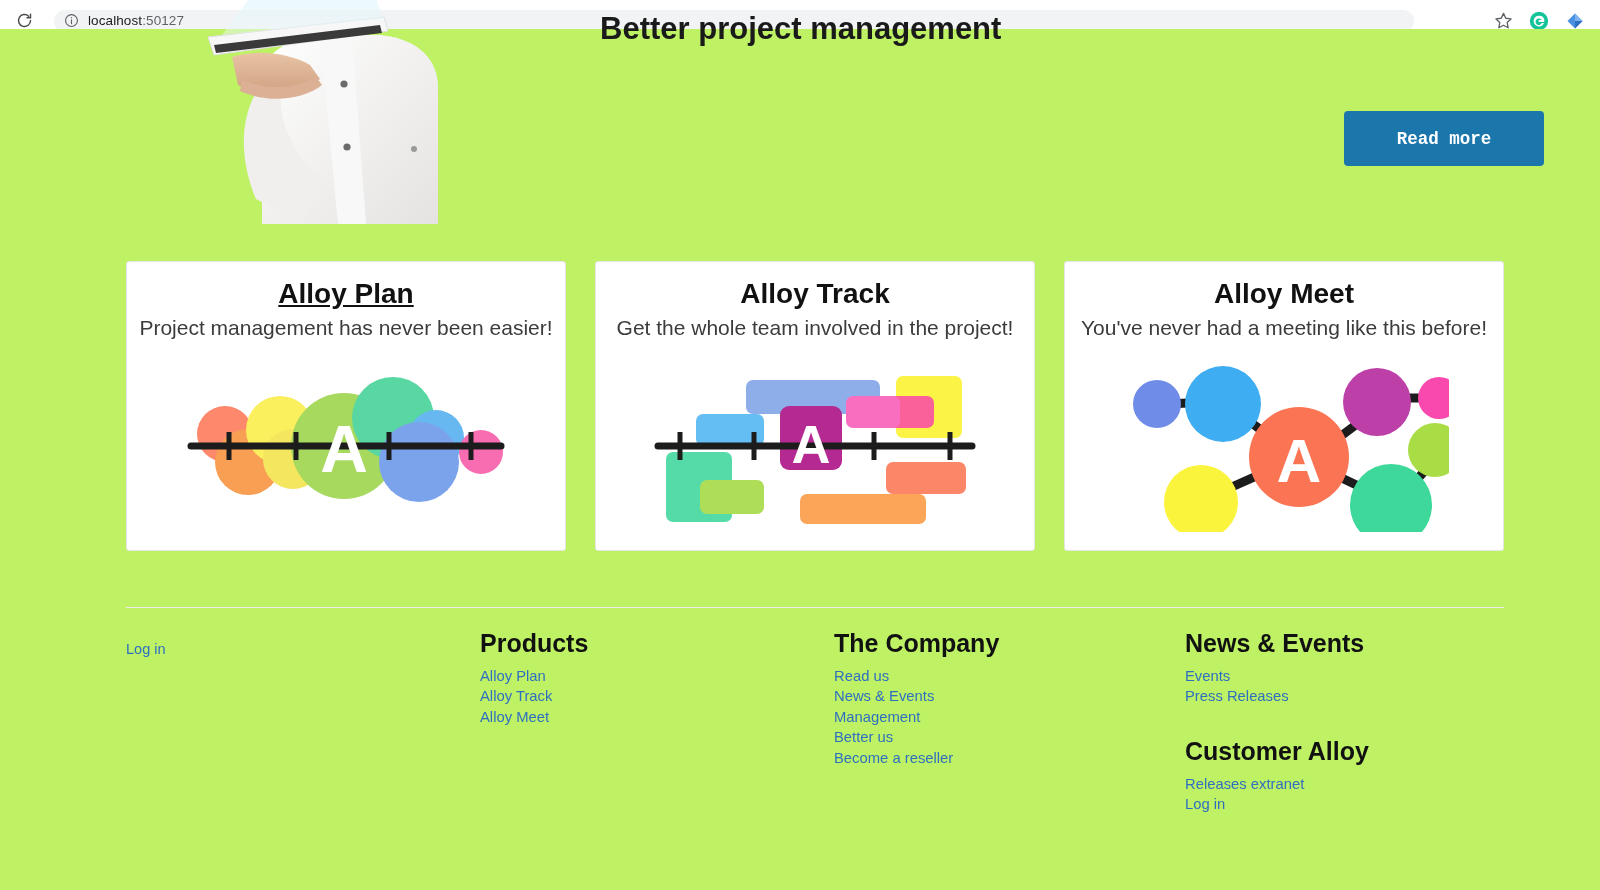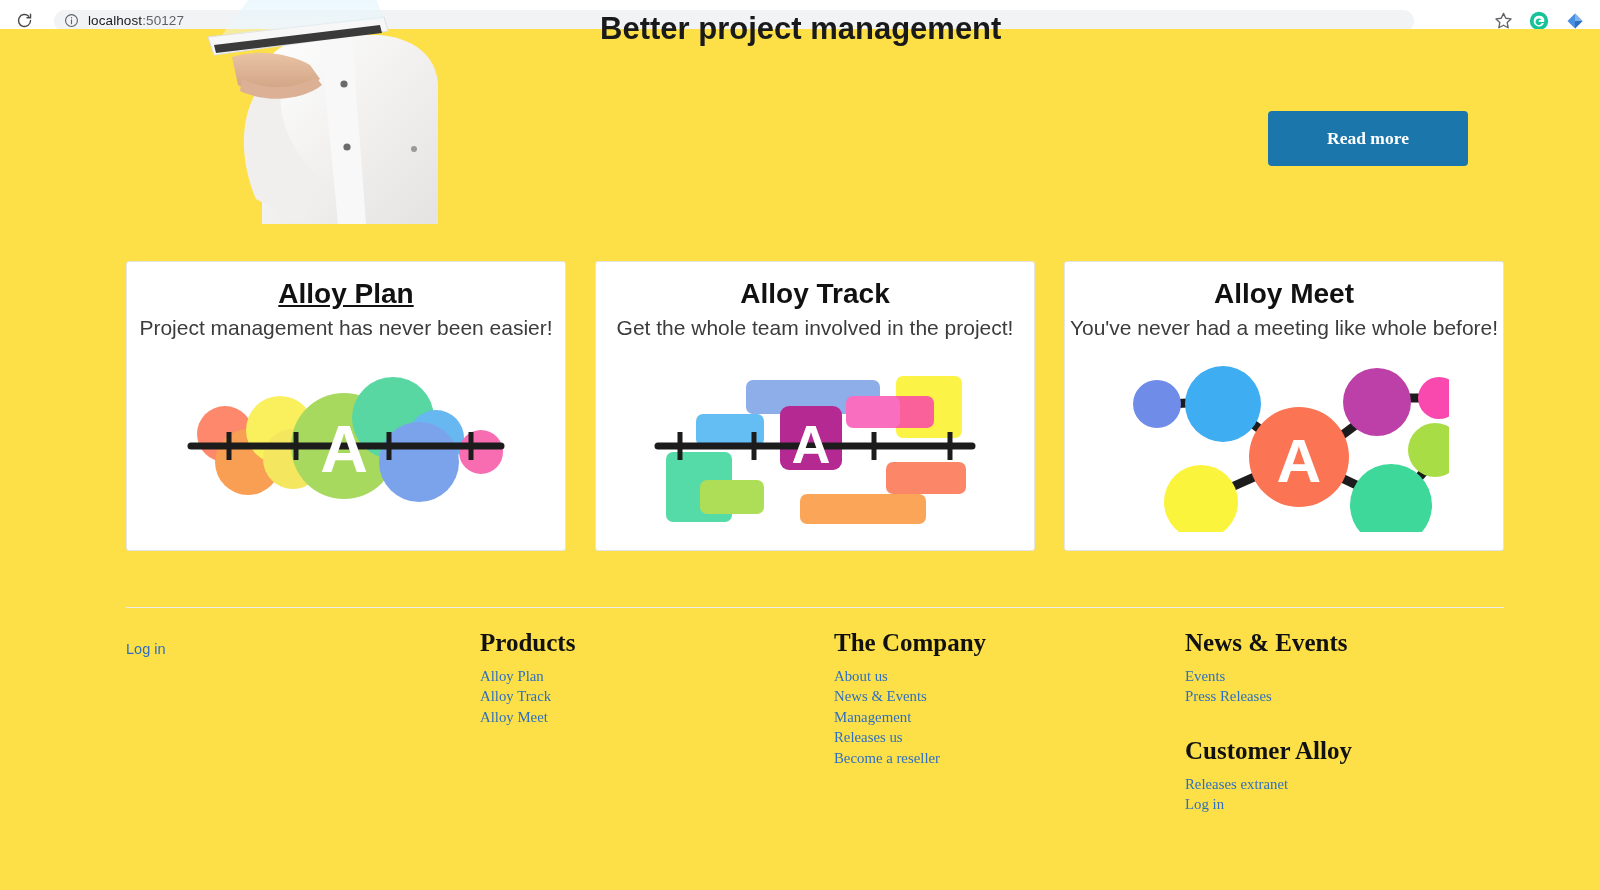--- a/index.html
+++ b/index.html
@@ -45,45 +45,45 @@
     margin-left: auto; display: flex; align-items: center; gap: 14px;
     padding-right: 14px;
   }
   .chrome-icon { width: 22px; height: 22px; cursor: pointer;
     display: flex; align-items: center; justify-content: center; }
 
   
   .page {
     position: absolute; top: 29px; left: 0;
     width: 1600px; height: 861px;
-    background: #fde047;
+    background: #bef264;
   }
 
   
   .hero {
     position: absolute; top: 0; left: 0;
     width: 1600px; height: 200px;
   }
   .hero-photo {
     position: absolute; left: 170px; top: -150px;
     width: 320px; height: 345px;
     overflow: hidden;
   }
   .hero-headline {
     position: absolute; left: 600px; top: -18px;
     font-size: 31px; font-weight: bold; color: #1a1a1a;
     white-space: nowrap;
   }
   .read-more {
-    position: absolute; left: 1268px; top: 82px;
+    position: absolute; left: 1344px; top: 82px;
     width: 200px; height: 55px;
     background: #1b76ac;
     border: none; border-radius: 4px;
     color: #ffffff; font-size: 17.5px; font-weight: bold;
-    font-family: Liberation Serif, serif;
+    font-family: Liberation Mono, monospace;
     cursor: pointer;
     display: flex; align-items: center; justify-content: center;
   }
 
   
   .cards {
     position: absolute; left: 126px; top: 232px;
     width: 1378px; height: 290px;
     display: flex; justify-content: space-between;
   }
@@ -114,21 +114,21 @@
     width: 1378px; height: 1px; background: #ececec;
   }
   .footer {
     position: absolute; left: 0; top: 600px;
     width: 1600px; height: 260px;
   }
   .f-login {
     position: absolute; left: 126px; top: 12px;
     font-size: 14.5px; color: #2f6fc0; cursor: pointer;
   }
-  .f-col { position: absolute; top: 0; font-family: Liberation Serif, serif; }
+  .f-col { position: absolute; top: 0; }
   .f-col.products { left: 480px; }
   .f-col.company  { left: 834px; }
   .f-col.news     { left: 1185px; }
   .f-head {
     font-size: 25px; font-weight: bold; color: #111111;
     white-space: nowrap; line-height: 1.15;
   }
   .f-links { margin-top: 8px; }
   .f-link {
     display: block;
@@ -319,21 +319,21 @@
             <line x1="224" y1="70" x2="224" y2="98"></line>
             <line x1="300" y1="70" x2="300" y2="98"></line>
           </g>
           <text x="161" y="101" text-anchor="middle" font-family="Liberation Sans, sans-serif" font-size="54" font-weight="bold" fill="#ffffff">A</text>
         </svg>
       </div>
     </div>
 
     <div class="card">
       <div class="card-title">Alloy Meet</div>
-      <div class="card-sub">You've never had a meeting like whole before!</div>
+      <div class="card-sub">You've never had a meeting like this before!</div>
       <div class="card-logo">
         <svg width="330" height="170" viewBox="0 0 330 170">
           <g stroke="#1c1c1c" stroke-width="9" stroke-linecap="round">
             <line x1="48" y1="42" x2="90" y2="40"></line>
             <line x1="126" y1="56" x2="166" y2="86"></line>
             <line x1="206" y1="86" x2="246" y2="56"></line>
             <line x1="290" y1="36" x2="310" y2="36"></line>
             <line x1="106" y1="128" x2="160" y2="104"></line>
             <line x1="206" y1="108" x2="252" y2="130"></line>
             <line x1="294" y1="122" x2="310" y2="104"></line>
@@ -363,24 +363,24 @@
       <div class="f-links">
         <a class="f-link">Alloy Plan</a>
         <a class="f-link">Alloy Track</a>
         <a class="f-link">Alloy Meet</a>
       </div>
     </div>
 
     <div class="f-col company">
       <div class="f-head">The Company</div>
       <div class="f-links">
-        <a class="f-link">About us</a>
+        <a class="f-link">Read us</a>
         <a class="f-link">News &amp; Events</a>
         <a class="f-link">Management</a>
-        <a class="f-link">Releases us</a>
+        <a class="f-link">Better us</a>
         <a class="f-link">Become a reseller</a>
       </div>
     </div>
 
     <div class="f-col news">
       <div class="f-head">News &amp; Events</div>
       <div class="f-links">
         <a class="f-link">Events</a>
         <a class="f-link">Press Releases</a>
       </div>

